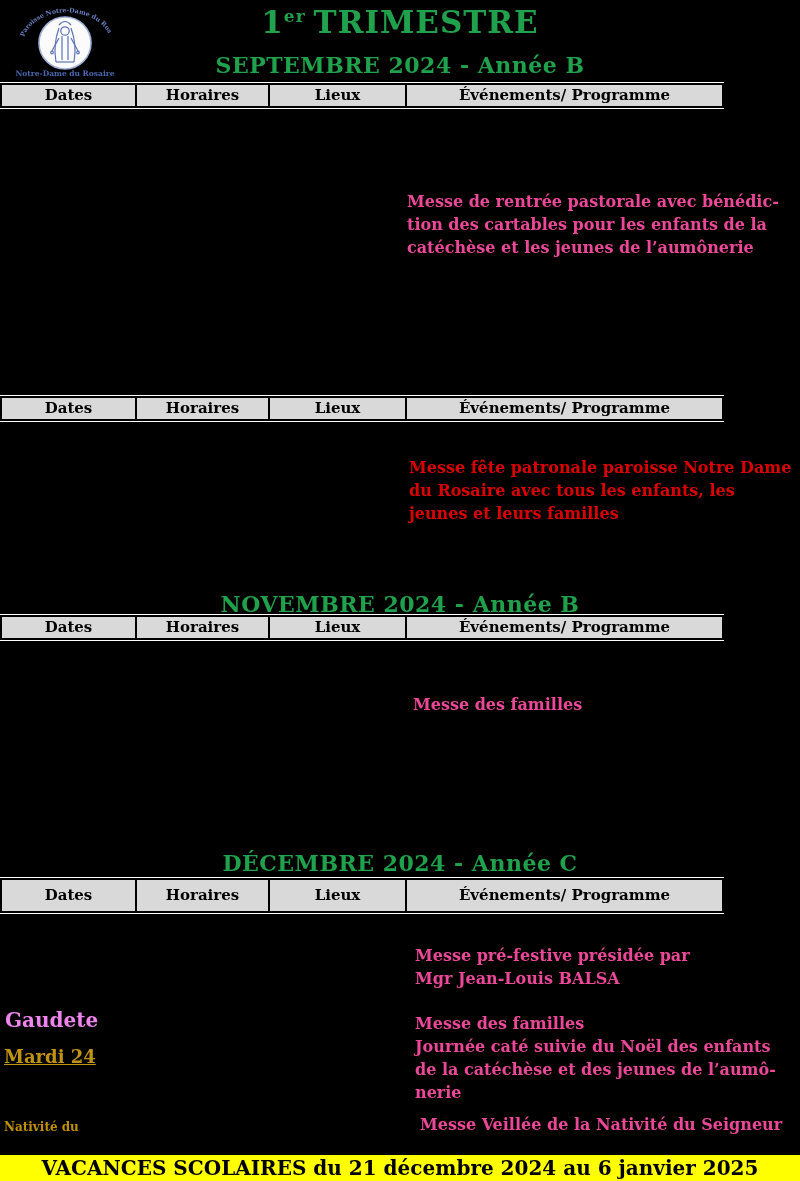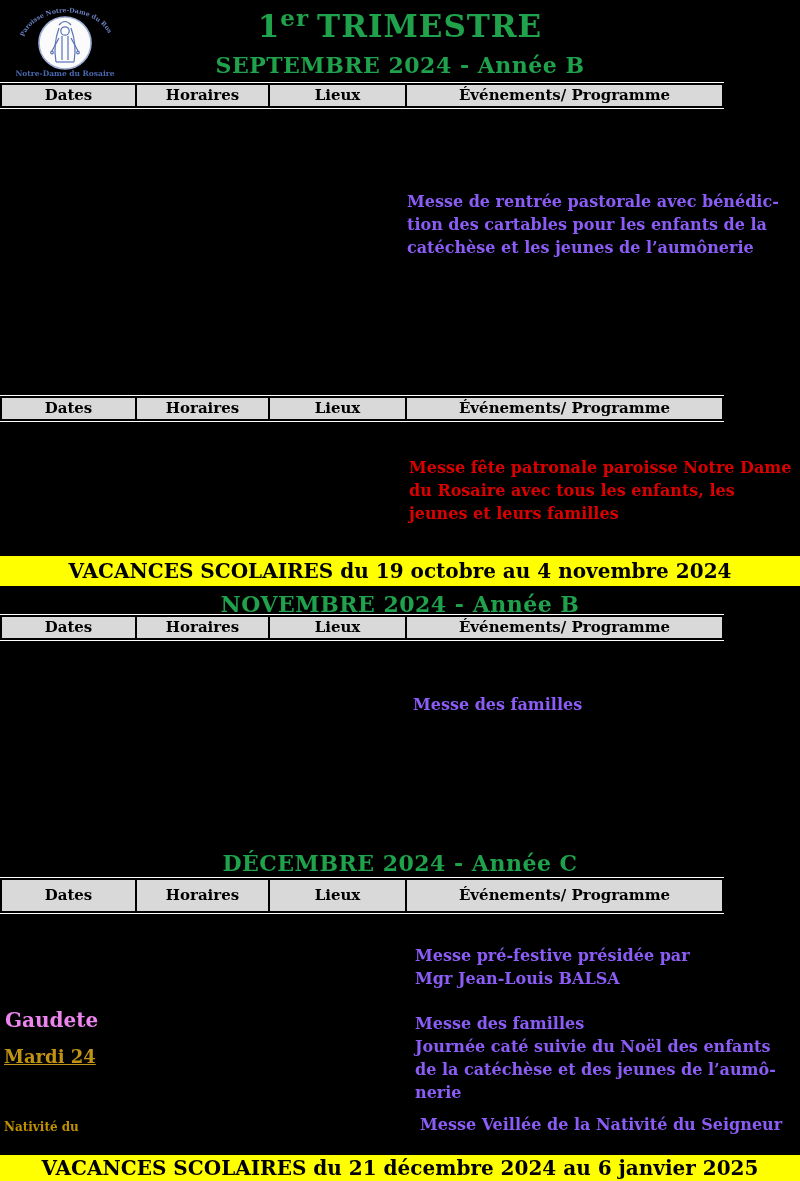--- a/index.html
+++ b/index.html
@@ -7,21 +7,21 @@
     position:relative;width:800px;height:1181px;background:#000;overflow:hidden;
     font-family:"DejaVu Serif","Liberation Serif",serif;
   }
   
   .logo{position:absolute;left:12px;top:1px;width:106px;height:80px;}
   
   .main-title{
     position:absolute;top:4px;left:0;width:800px;text-align:center;
     color:#1FA24B;font-weight:bold;font-size:31px;letter-spacing:1px;
   }
-  .main-title sup{font-size:23px;vertical-align:super;margin-right:8px;margin-top:23px;}
+  .main-title sup{font-size:17px;vertical-align:super;margin-right:8px;margin-top:23px;}
   
   .month-heading{
     position:absolute;left:0;width:800px;text-align:center;
     color:#1FA24B;font-weight:bold;font-size:22px;letter-spacing:.5px;
   }
   
   .thead{
     position:absolute;left:0;width:724px;box-sizing:border-box;
     border-top:1px solid #fff;border-bottom:1px solid #fff;
   }
@@ -29,21 +29,21 @@
   .th{
     box-sizing:border-box;font-weight:bold;font-size:15px;color:#000;
     text-align:center;padding:2px 0;border-right:2px solid #000;line-height:17px;
   }
   .th:last-child{border-right:none;}
   .c1{width:135px}.c2{width:133px}.c3{width:137px}.c4{flex:1}
   .thead--tall .th{padding:7px 0;}
   
   .event{
     position:absolute;font-weight:bold;font-size:16px;line-height:23px;
-    color:#8b5cf6;white-space:pre-line;width:390px;
+    color:#ec4899;white-space:pre-line;width:390px;
   }
   .event--october{color:#DB0000;}
   
   .gaudete{position:absolute;left:5px;top:1008px;color:#EE85EE;font-weight:bold;font-size:20px;}
   .gold-date{position:absolute;left:4px;color:#C19312;font-weight:bold;}
   .gold-date--big{top:1046px;font-size:18px;text-decoration:underline;}
   .gold-date--sub1{top:1120px;font-size:12px;color:#BF9000;}
   .gold-date--sub2{top:1160px;font-size:12px;color:#BF9000;}
   
   .banner{
@@ -102,21 +102,20 @@
       <div class="th c1">Dates</div>
       <div class="th c2">Horaires</div>
       <div class="th c3">Lieux</div>
       <div class="th c4">Événements/ Programme</div>
     </div>
   </div>
   <div class="event event--october" style="left:409px;top:456px">Messe fête patronale paroisse Notre Dame
 du Rosaire avec tous les enfants, les
 jeunes et leurs familles</div>
 
-  <div class="banner banner--1">VACANCES SCOLAIRES du 19 octobre au 4 novembre 2024</div>
 
   <div class="month-heading" style="top:591px">NOVEMBRE 2024 - Année B</div>
   <div class="thead" style="top:614px">
     <div class="thead-inner">
       <div class="th c1">Dates</div>
       <div class="th c2">Horaires</div>
       <div class="th c3">Lieux</div>
       <div class="th c4">Événements/ Programme</div>
     </div>
   </div>

